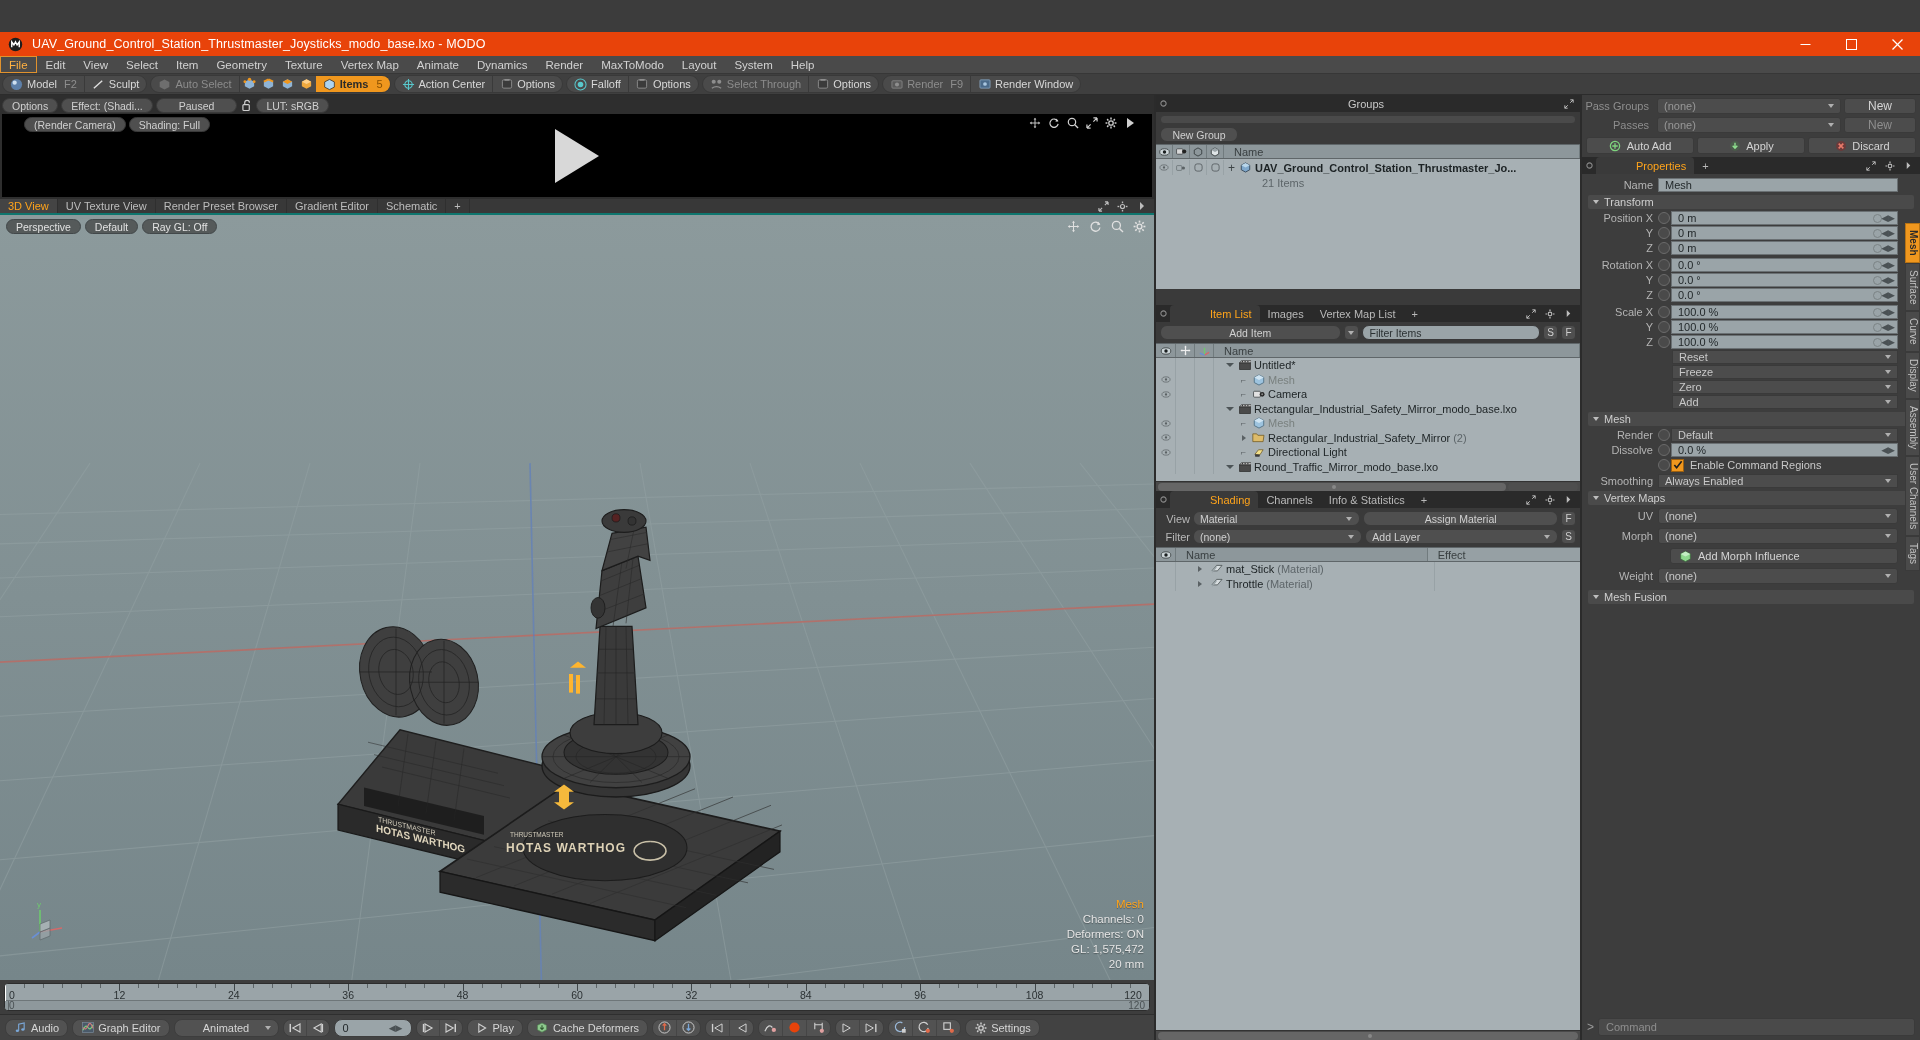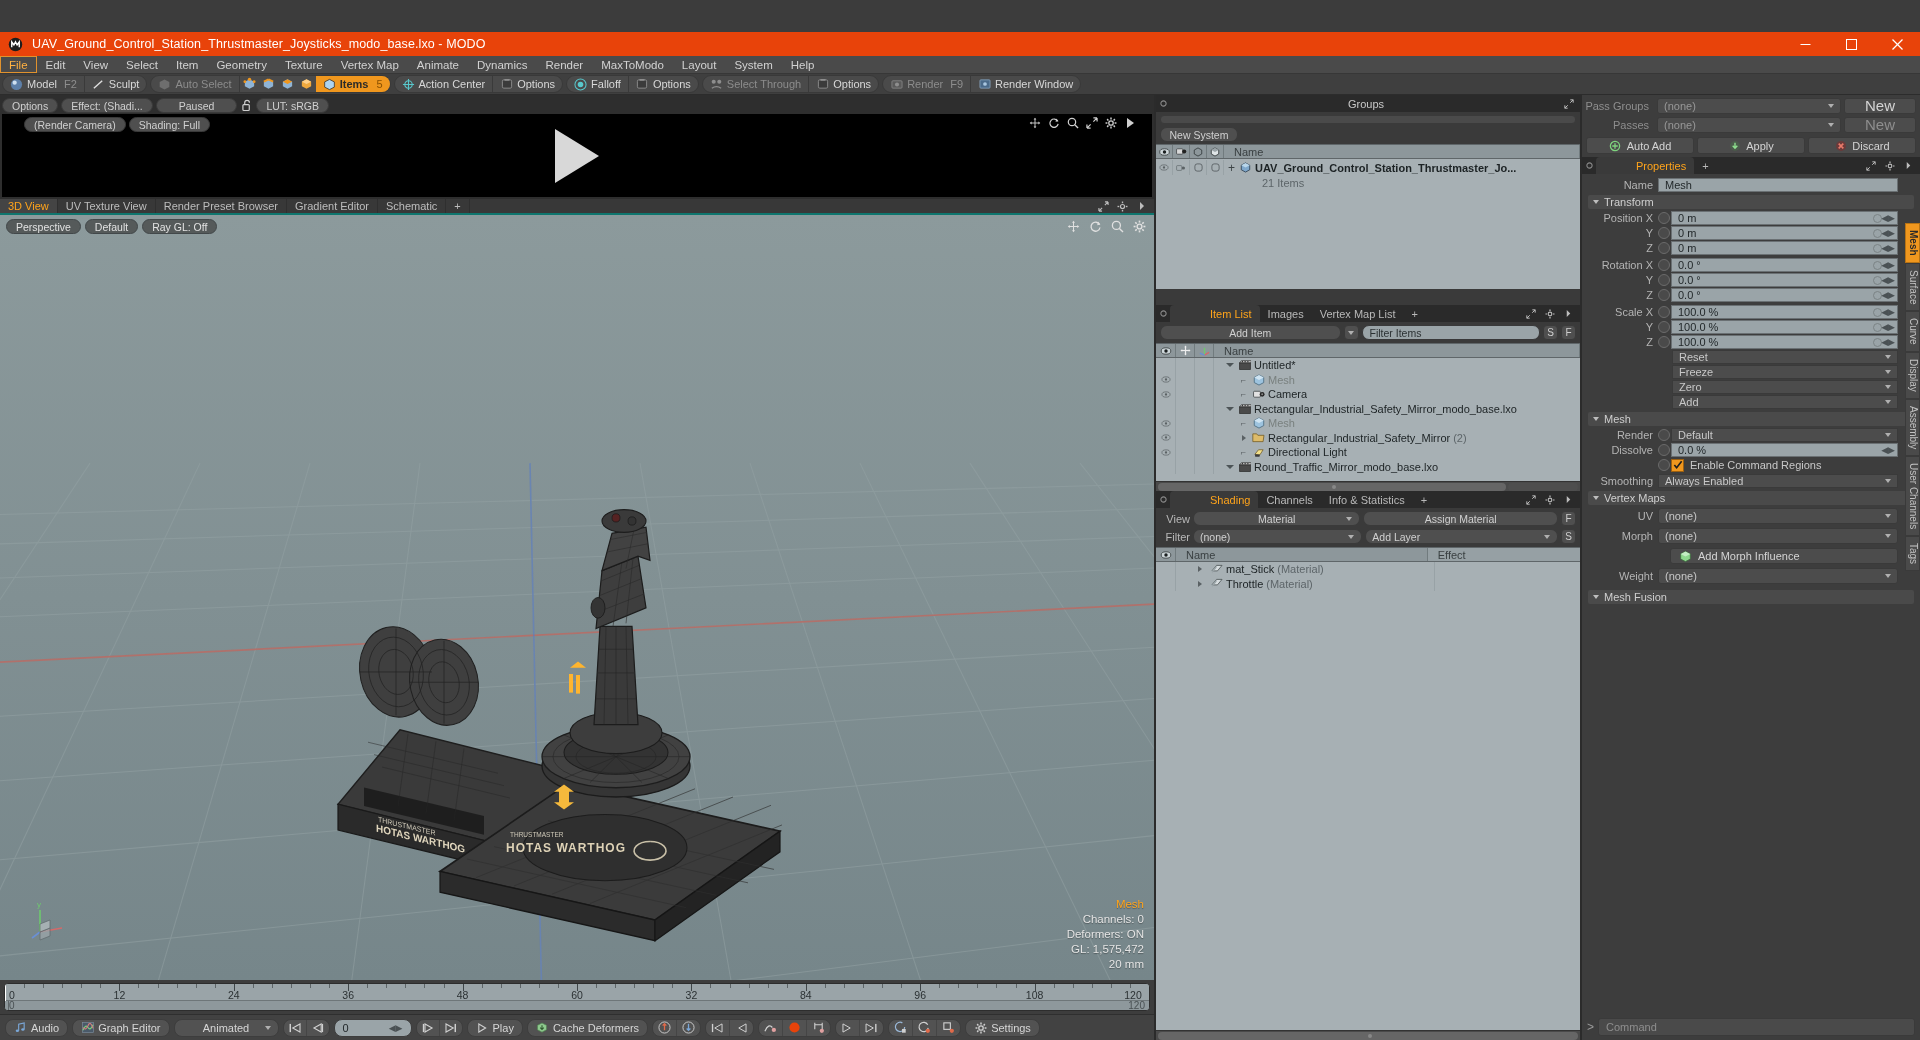--- a/index.html
+++ b/index.html
@@ -146,21 +146,21 @@
   .scroller .thumb:after { content:''; position:absolute; left:50%; top:2px; width:4px; height:4px; border-radius:50%; background:#888; }
   .scroller .pad { width:70px; height:8px; background:#4e4e4e; border-radius:4px; margin-right:2px; }
 
   
   .rightcol { width:340px; background:#3d3d3d; display:flex; flex-direction:column; border-left:2px solid #2b2b2b; position:relative; }
   .pg-row { display:flex; align-items:center; height:17px; margin:2px 4px 0 0; gap:3px; }
   .pg-label { width:72px; text-align:right; font-size:11px; color:#b4b4b4; padding-right:5px; }
   .pg-label.dim { color:#8e8e8e; }
   .sel-ctl { flex:1; height:16px; background:#4c4c4c; border:1px solid #3a3a3a; border-radius:3px; display:flex; align-items:center; padding:0 6px; font-size:11px; color:#989898; position:relative; }
   .sel-ctl .car { position:absolute; right:6px; }
-  .newbtn { width:72px; height:16px; background:#4c4c4c; border:1px solid #3a3a3a; border-radius:3px; display:flex; align-items:center; justify-content:center; font-size:15px; color:#d4d4d4; }
+  .newbtn { width:72px; height:16px; background:#4c4c4c; border:1px solid #3a3a3a; border-radius:3px; display:flex; align-items:center; justify-content:center; font-size:12px; color:#d4d4d4; }
   .newbtn.dim { color:#8e8e8e; }
   .triobar { display:flex; gap:3px; padding:4px 4px 3px 4px; }
   .triobar .b { flex:1; height:17px; background:#4c4c4c; border:1px solid #3a3a3a; border-radius:3px; display:flex; align-items:center; justify-content:center; gap:5px; font-size:11px; color:#d4d4d4; }
 
   .sect { height:14px; background:#4a4a4a; margin:3px 6px 2px 6px; display:flex; align-items:center; gap:5px; padding-left:5px; font-size:11px; color:#cfcfcf; border-radius:2px; }
   .prow { display:flex; align-items:center; height:14px; margin-bottom:1px; }
   .prow .lab { width:76px; text-align:right; padding-right:5px; font-size:11px; color:#b4b4b4; }
   .ch { width:12px; height:12px; border-radius:50%; border:1px solid #6a6a6a; background:#4a4a4a; margin-right:1px; flex:0 0 12px; }
   .val {
     flex:1; height:14px; background:#9aa4a8; border:1px solid #6a7073; display:flex; align-items:center;
@@ -984,21 +984,21 @@
           <span class="ic">
               <svg width="10" height="10" viewBox="0 0 12 12">
                 <path d="M1 11 L4.5 7.5 M1 11 L1 7.6 M1 11 L4.4 11" stroke="#bdbdbd" stroke-width="1.2" fill="none"></path>
                 <path d="M11 1 L7.5 4.5 M11 1 L11 4.4 M11 1 L7.6 1" stroke="#bdbdbd" stroke-width="1.2" fill="none"></path>
               </svg>
             </span>
         </div>
       </div>
       <div style="padding:3px 4px 2px 4px">
         <div style="height:9px;background:#4a4a4a;border:1px solid #3a3a3a;border-radius:4px;margin-bottom:3px"></div>
-        <div class="rbtn" style="width:78px">New System</div>
+        <div class="rbtn" style="width:78px">New Group</div>
       </div>
       <div class="tbl-head">
         <div class="c" style="width:17px">
             <svg width="11" height="8" viewBox="0 0 12 9">
               <ellipse cx="6" cy="4.5" rx="5.4" ry="3.6" fill="#cdd6d9" stroke="#32383a" stroke-width=".9"></ellipse>
               <circle cx="6" cy="4.5" r="1.9" fill="#1a1f20"></circle>
             </svg>
           </div>
         <div class="c" style="width:17px">
             <svg width="11" height="9" viewBox="0 0 12 10">
@@ -1345,21 +1345,21 @@
             </span>
           <span class="ic">
               <svg width="7" height="9" viewBox="0 0 8 10">
                 <path d="M2 1 L6 5 L2 9 Z" fill="#bdbdbd"></path>
               </svg>
             </span>
         </div>
       </div>
       <div class="row-btns">
         <span style="width:30px;text-align:right;font-size:11px;color:#b8b8b8">View</span>
-        <div class="rbtn" style="flex:1;justify-content:center;padding:0 6px;position:relative">
+        <div class="rbtn" style="flex:1;justify-content:flex-start;padding:0 6px;position:relative">
           <span>Material</span>
           <span class="caret" style="position:absolute;right:7px"></span>
         </div>
         <div class="rbtn" style="flex:1.15">Assign Material</div>
         <div class="rsmall">F</div>
       </div>
       <div class="row-btns" style="padding-top:0">
         <span style="width:30px;text-align:right;font-size:11px;color:#b8b8b8">Filter</span>
         <div class="rbtn" style="flex:1;justify-content:flex-start;padding:0 6px;position:relative">
           <span>(none)</span>

